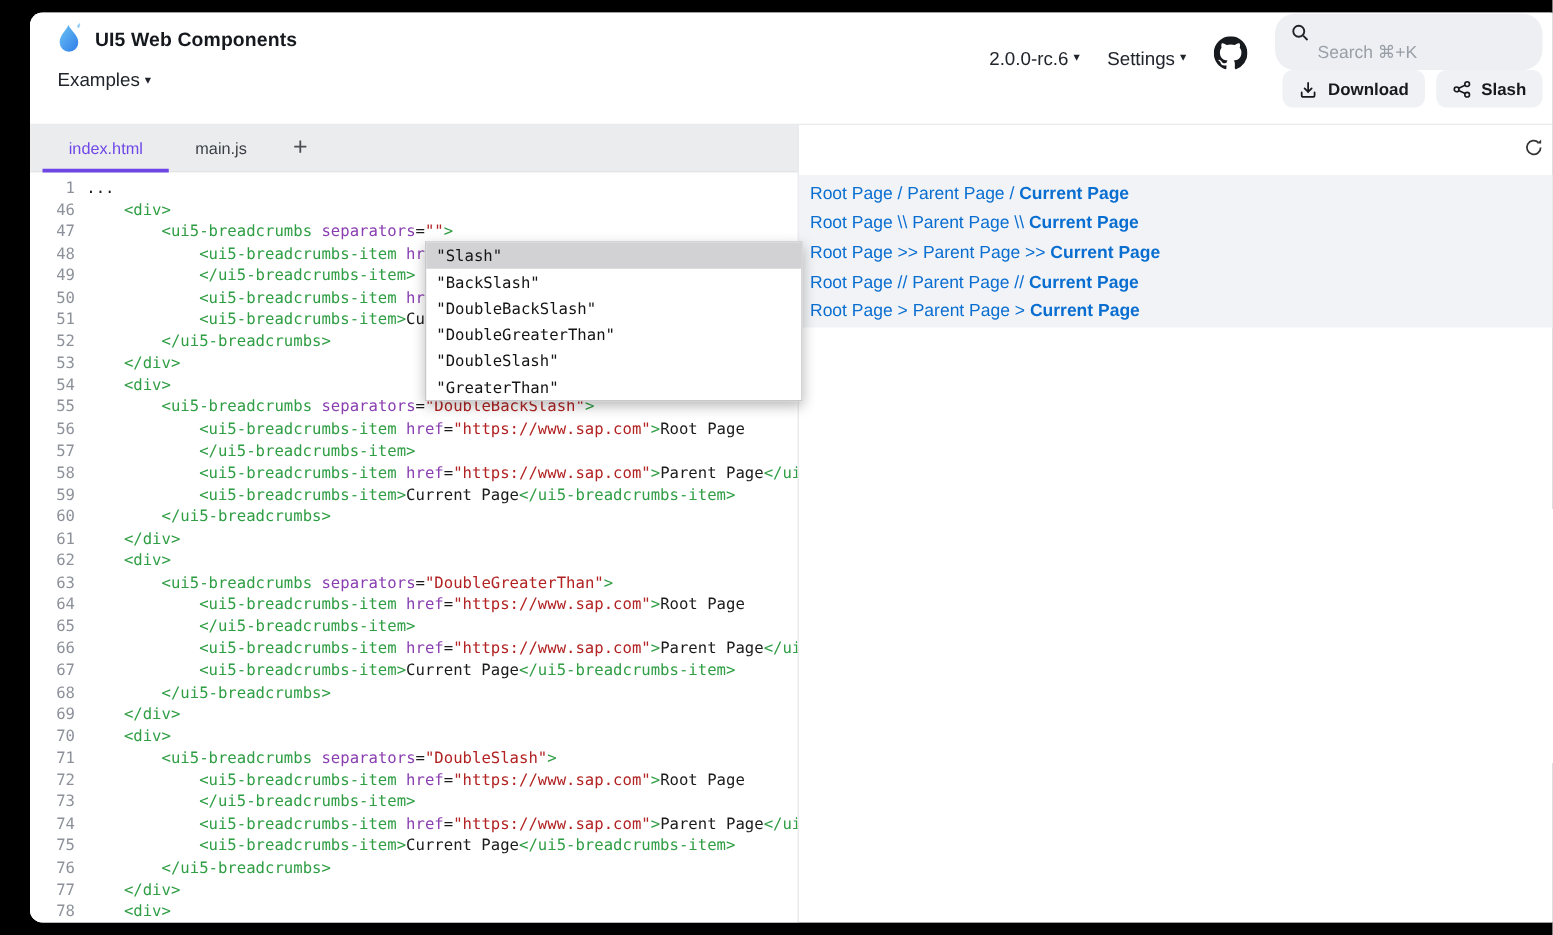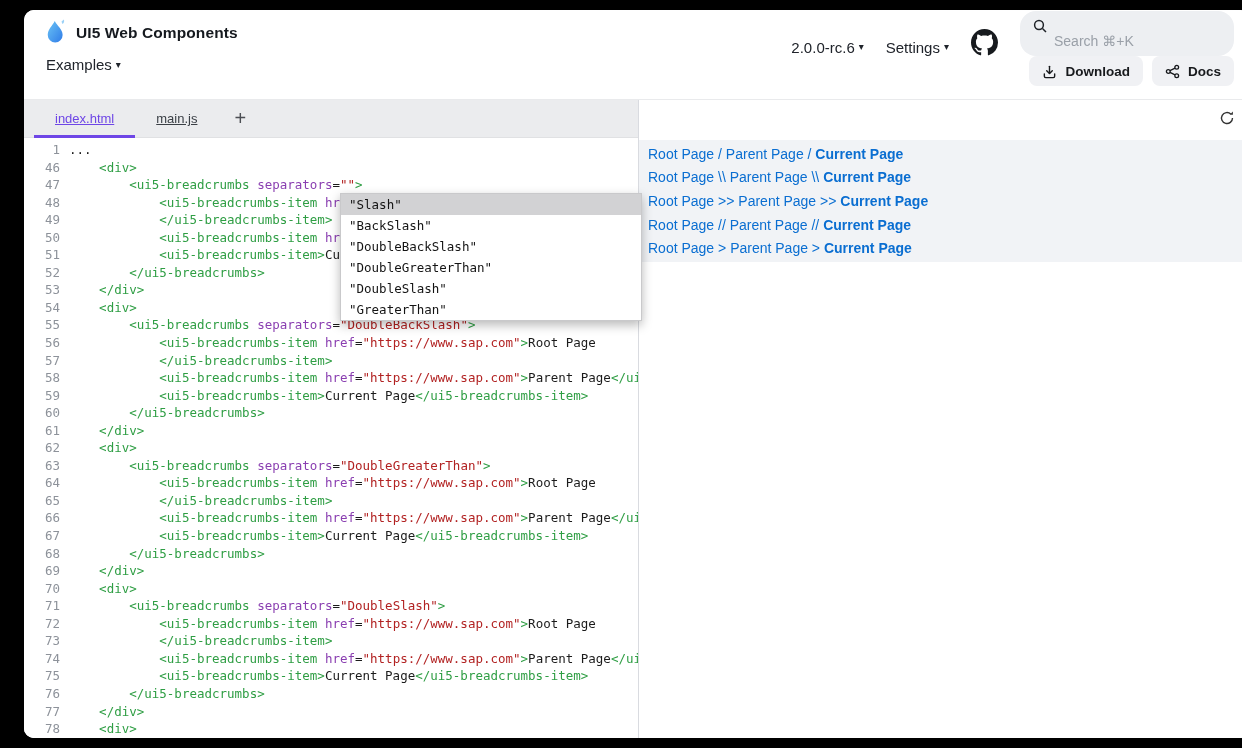--- a/index.html
+++ b/index.html
@@ -28,21 +28,21 @@
   .toolbar{height:43px;display:flex;align-items:flex-start;padding:0 16px 0 22px;background:#fff;
       border-bottom:1px solid #e9eaec;}
   .toolbar-right{margin-left:auto;display:flex;align-items:center;gap:9px;}
   .btn{display:flex;align-items:center;gap:8px;height:30px;padding:0 13px;border-radius:8px;
       background:#f0f1f4;font-size:13.5px;font-weight:700;color:#17191c;cursor:pointer;border:none;}
 
   
   .main{display:flex;height:638px;}
   .editor{width:614px;flex:none;border-right:1px solid #d9dbe0;display:flex;flex-direction:column;background:#fff;}
   .tabbar{height:37px;flex:none;background:#ebecee;display:flex;align-items:stretch;border-bottom:1px solid #e0e1e3;}
-  .tab{padding:0 21px;display:flex;align-items:center;font-size:13px;color:#3a3f45;position:relative;cursor:pointer;text-decoration:underline;}
+  .tab{padding:0 21px;display:flex;align-items:center;font-size:13px;color:#3a3f45;position:relative;cursor:pointer;}
   .tab:first-child{margin-left:10px;}
   .tab.active{color:#6e46e6;}
   .tab.active::after{content:"";position:absolute;left:0;right:0;bottom:-1px;height:3px;background:#6e46e6;}
   .tab-add{display:flex;align-items:center;padding:0 16px;font-size:20px;color:#4c4f54;cursor:pointer;}
 
   .code{flex:1;overflow:hidden;padding-top:3px;background:#fff;
       font-family:"DejaVu Sans Mono",monospace;font-size:12.5px;line-height:17.55px;white-space:pre;}
   .line{display:flex;}
   .ln{width:36px;flex:none;text-align:right;padding-right:9px;color:#8d929a;}
   .lc{flex:none;color:#1b1b1b;}
@@ -127,21 +127,21 @@
         </svg>
         <span>Download</span>
       </button>
       <button class="btn">
         <svg width="15" height="15" viewBox="0 0 16 16" fill="none" stroke="#17191c" stroke-width="1.4">
           <circle cx="12.5" cy="3.5" r="2"></circle>
             <circle cx="3.5" cy="8" r="2"></circle>
             <circle cx="12.5" cy="12.5" r="2"></circle>
           <path d="M5.3 7.1l5.4-2.7M5.3 8.9l5.4 2.7"></path>
         </svg>
-        <span>Docs</span>
+        <span>Slash</span>
       </button>
     </div>
   </div>
 
   <div class="main">
     <div class="editor">
       <div class="tabbar">
 
       <div class="tab active">index.html</div>
           <div class="tab">main.js</div>

